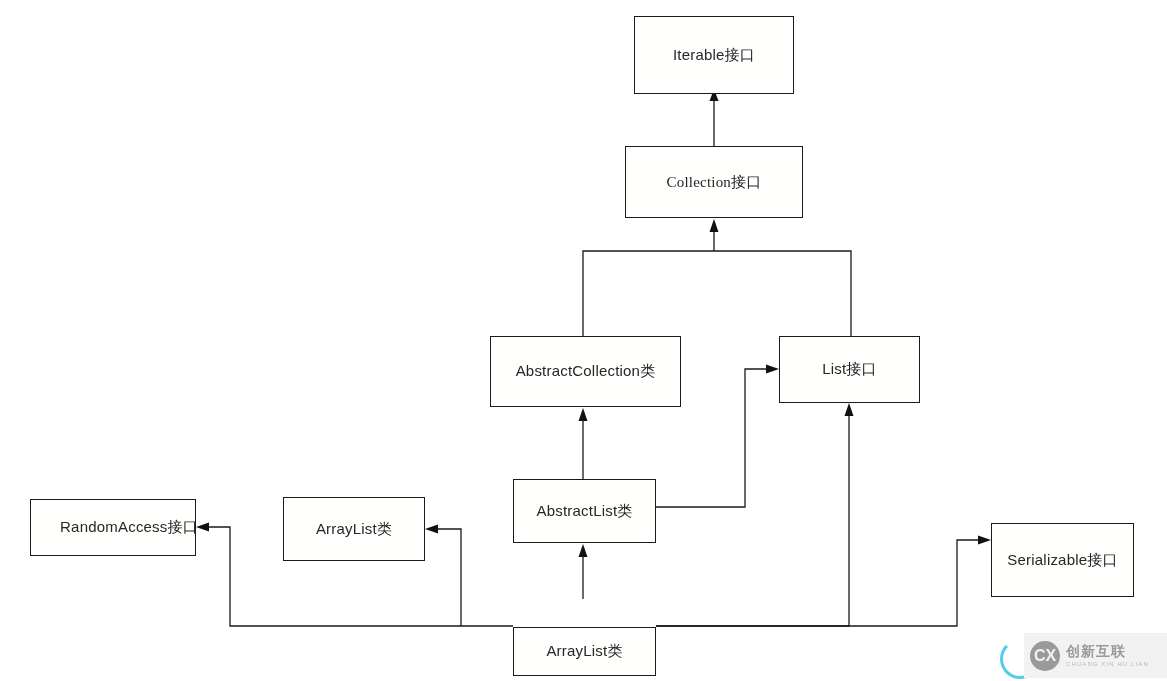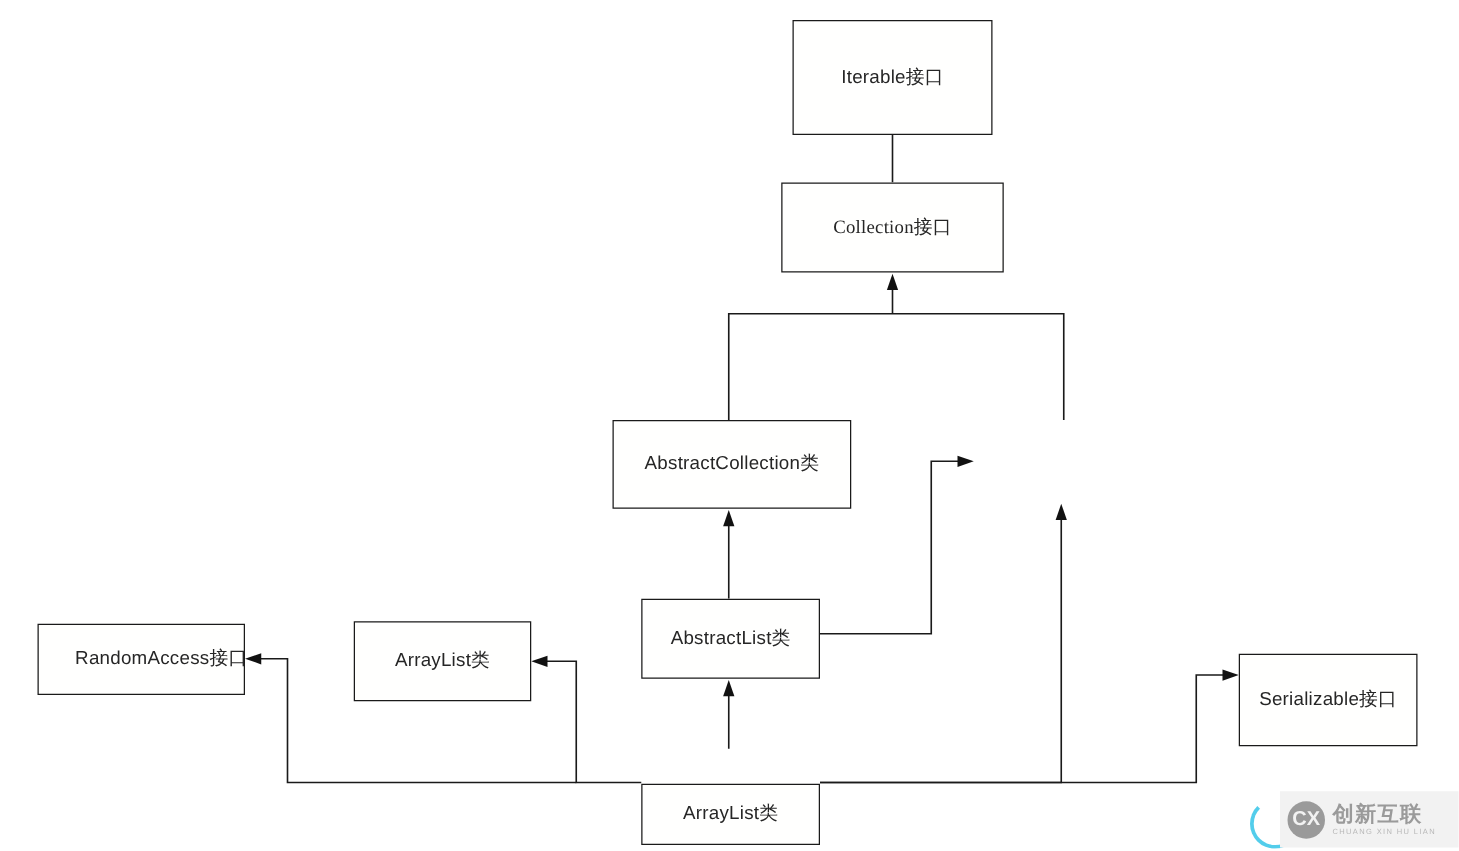--- a/index.html
+++ b/index.html
@@ -101,21 +101,21 @@
     color: #f2f2f2;
     font-size: 16px;
     font-weight: bold;
   }
   #watermark .wm-text {
     margin-left: 6px;
     line-height: 1;
   }
   #watermark .wm-cn {
     color: #9a9a9a;
-    font-size: 17px;
+    font-size: 14px;
     font-weight: bold;
     letter-spacing: 1px;
   }
   #watermark .wm-en {
     color: #b8b8b8;
     font-size: 6px;
     letter-spacing: 1.1px;
     margin-top: 3px;
   }
 </style>
@@ -166,32 +166,35 @@
       <path class="conn-path" d="M 513 626 L 461 626 L 461 529 L 437 529"></path>
       <polygon class="arrow-head" points="425,529 438,524.5 438,533.5"></polygon>
     </g>
 
     <g>
       <path class="conn-path" d="M 461 626 L 230 626 L 230 527 L 208 527"></path>
       <polygon class="arrow-head" points="196,527 209,522.5 209,531.5"></polygon>
     </g>
   </svg>
 
-  <div class="node-box" style="left:634px; top:16px; width:160px; height:92px;">
+  <div class="node-box" style="left:634px; top:16px; width:160px; height:78px;">
     <span class="node-label">Iterable接口</span>
   </div>
 
   <div class="node-box" style="left:625px; top:146px; width:178px; height:72px;font-family:Liberation Serif, serif;">
     <span class="node-label">Collection接口</span>
   </div>
 
   <div class="node-box" style="left:490px; top:336px; width:191px; height:71px;">
     <span class="node-label">AbstractCollection类</span>
   </div>
 
+  <div class="node-box" style="left:779px; top:336px; width:141px; height:67px;">
+    <span class="node-label">List接口</span>
+  </div>
 
   <div class="node-box" style="left:513px; top:479px; width:143px; height:64px;">
     <span class="node-label">AbstractList类</span>
   </div>
 
   <div class="node-box" style="left:30px; top:499px; width:166px; height:57px;padding-left:32px;">
     <span class="node-label">RandomAccess接口</span>
   </div>
 
   <div class="node-box" style="left:283px; top:497px; width:142px; height:64px;">

